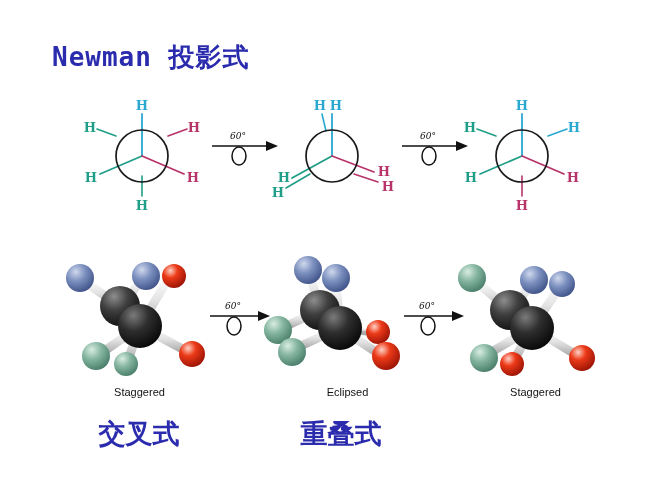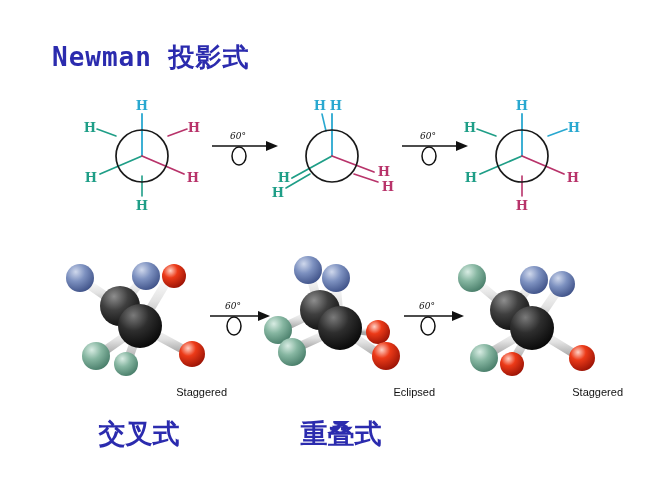--- a/index.html
+++ b/index.html
@@ -16,21 +16,21 @@
     font-size:26px;font-weight:bold;color:#2b2bae;
     letter-spacing:1px;white-space:nowrap;
   }
   #slide-title .cjk{font-family:"DejaVu Sans","Liberation Sans",sans-serif;}
 
   .newman{position:absolute;width:140px;height:120px;}
   .model{position:absolute;width:175px;height:140px;}
   .rot-arrow{position:absolute;width:72px;height:46px;}
 
   .model-caption{
-    position:absolute;width:175px;text-align:right;
+    position:absolute;width:175px;text-align:center;
     font-size:11px;color:#111;font-family:"Liberation Sans",sans-serif;
   }
   .cjk-label{
     position:absolute;width:190px;text-align:center;
     font-family:"DejaVu Sans","Liberation Sans",sans-serif;
     font-size:27px;font-weight:bold;color:#2b2bae;
   }
   svg{display:block;overflow:visible;}
 </style>
 </head>

